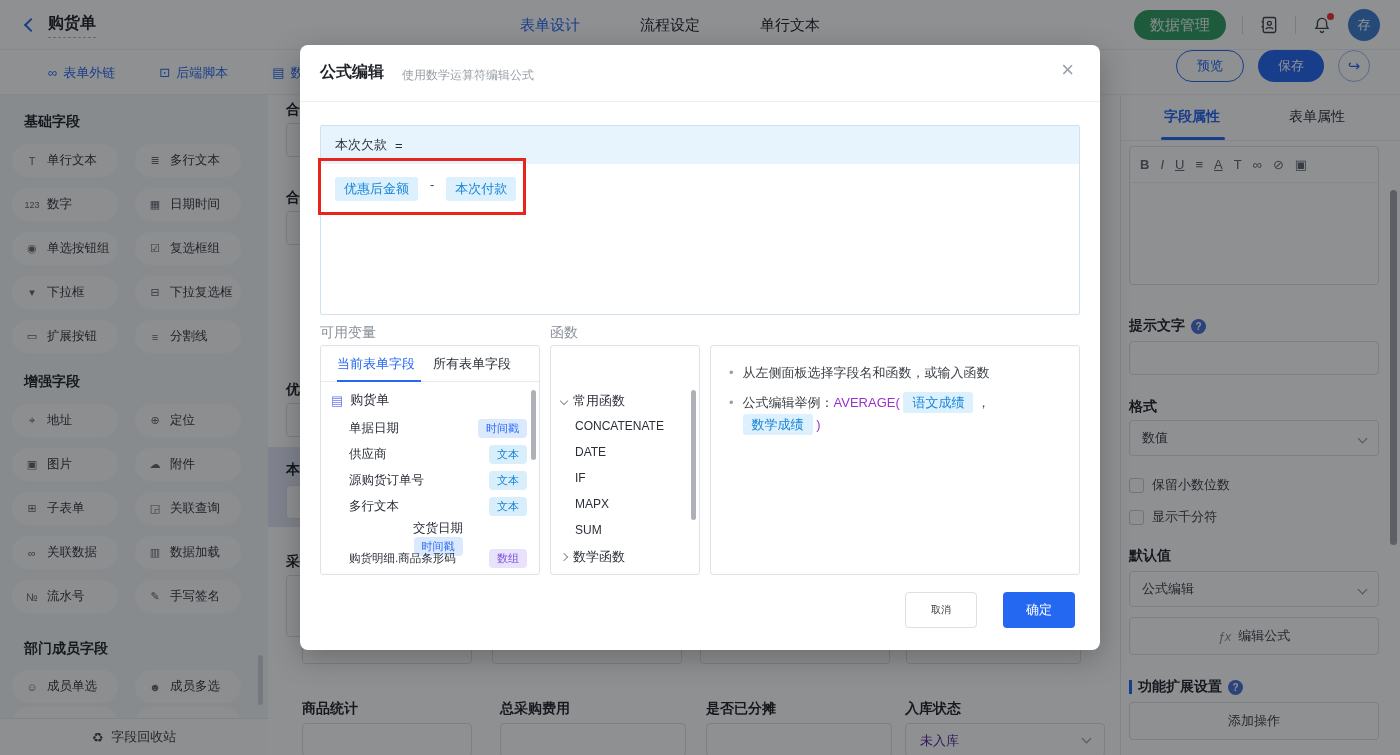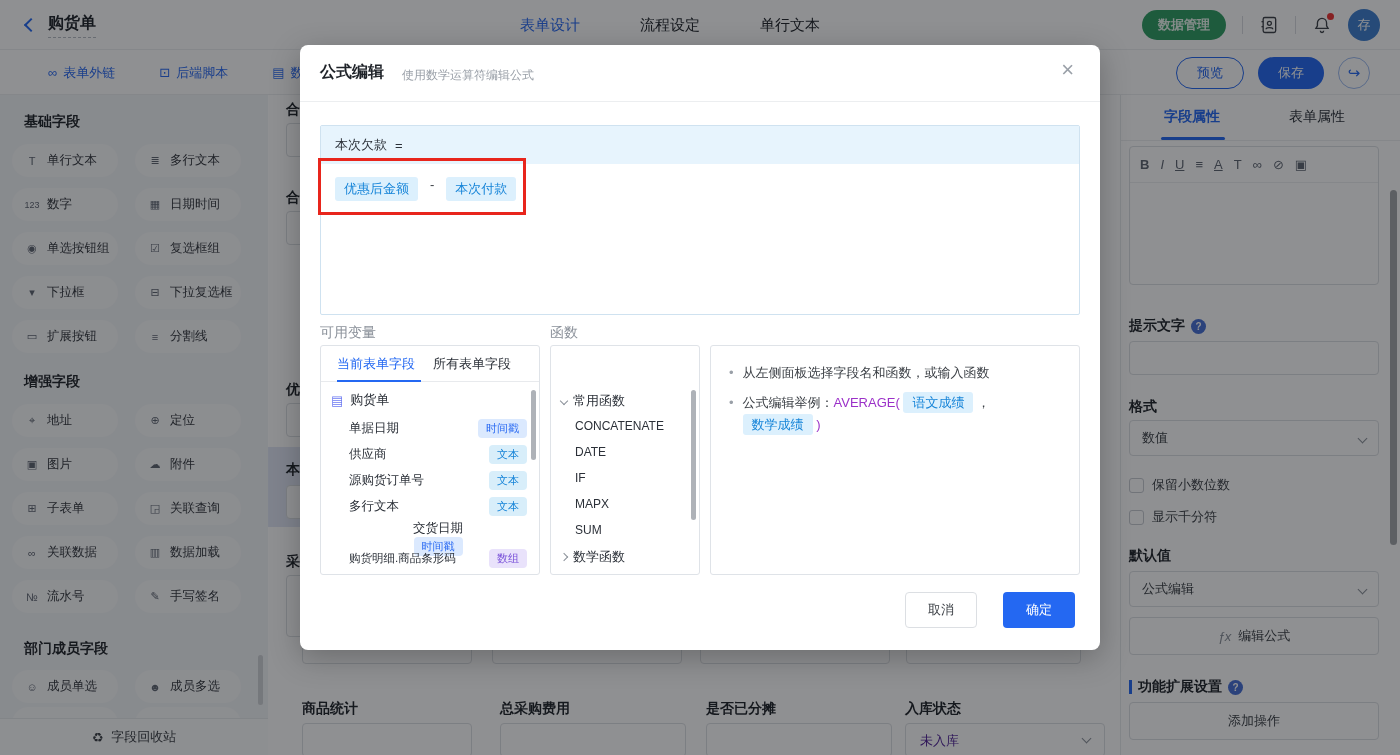--- a/index.html
+++ b/index.html
@@ -9,32 +9,32 @@
 
   
   .hdr { position:absolute; left:0; top:0; width:1400px; height:50px; background:#fff; border-bottom:1px solid #eceef0; z-index:1; }
   .hdr-left { position:absolute; left:26px; top:0; height:50px; display:flex; align-items:center; gap:12px; }
   .back-chev { width:10px; height:10px; border-left:2px solid #2468f2; border-bottom:2px solid #2468f2; transform:rotate(45deg); }
   .hdr-title { font-size:16px; font-weight:bold; color:#1f2329; border-bottom:1px dashed #b8bcc4; padding-bottom:3px; }
   .hdr-tabs { position:absolute; left:520px; top:0; height:50px; display:flex; align-items:center; gap:60px; }
   .hdr-tab { font-size:15px; color:#22262c; cursor:pointer; }
   .hdr-tab.active { color:#2a6af2; }
   .hdr-right { position:absolute; right:20px; top:0; height:50px; display:flex; align-items:center; gap:16px; }
-  .pill-green { background:#2f9e63; color:#eaf6ef; font-size:13px; height:30px; padding:0 16px; border-radius:15px; display:flex; align-items:center; cursor:pointer;font-weight:bold; }
+  .pill-green { background:#2f9e63; color:#eaf6ef; font-size:15px; height:30px; padding:0 16px; border-radius:15px; display:flex; align-items:center; cursor:pointer; }
   .vline { width:1px; height:18px; background:#d8dbe0; }
   .ic { color:#3c4046; }
   .bell-wrap { position:relative; }
   .red-dot { position:absolute; right:-2px; top:-2px; width:7px; height:7px; border-radius:50%; background:#e33; }
   .avatar { width:32px; height:32px; border-radius:50%; background:#3d7fd0; color:#fff; font-size:13px; display:flex; align-items:center; justify-content:center; }
 
   
   .tb2 { position:absolute; left:0; top:50px; width:1400px; height:45px; background:#fff; border-bottom:1px solid #eceef0; z-index:1; }
   .tb2-links { position:absolute; left:48px; top:0; height:45px; display:flex; align-items:center; gap:44px; }
   .tb2-link { display:flex; align-items:center; gap:6px; color:#2a6af2; font-size:13px; cursor:pointer; white-space:nowrap; }
-  .tb2-right { position:absolute; right:30px; top:0; height:45px; display:flex; align-items:center; gap:14px; }
+  .tb2-right { position:absolute; right:30px; top:0; height:45px; display:flex; gap:14px; }
   .btn-outline { height:32px; padding:0 20px; border:1px solid #2468f2; color:#2468f2; background:#fff; border-radius:16px; font-size:13px; display:flex; align-items:center; cursor:pointer; }
   .btn-primary { height:32px; padding:0 20px; border:none; color:#fff; background:#2468f2; border-radius:16px; font-size:13px; display:flex; align-items:center; cursor:pointer; }
   .share-circle { width:32px; height:32px; border-radius:50%; border:1px solid #9dbbf0; color:#2468f2; display:flex; align-items:center; justify-content:center; font-size:15px; cursor:pointer; background:#fff; }
 
   
   .sidebar { position:absolute; left:0; top:95px; width:268px; height:660px; background:#f3f5f7; overflow:hidden; }
   .sec-title { position:absolute; left:24px; font-size:14px; font-weight:bold; color:#1f2329; }
   .pill { position:absolute; width:106px; height:33px; background:#fafbfc; border-radius:17px; display:flex; align-items:center; gap:7px; padding:0 0 0 12px; font-size:12.5px; color:#33373d; cursor:pointer; white-space:nowrap; overflow:hidden; }
   .pill .pg { font-size:11px; color:#5f6672; width:16px; text-align:center; flex:none; }
   .recycle-bar { position:absolute; left:0; top:623px; width:268px; height:37px; background:#fcfdfd; border-top:1px solid #e8eaed; display:flex; align-items:center; justify-content:center; gap:8px; font-size:13px; color:#3c4046; cursor:pointer; }
@@ -102,21 +102,21 @@
   .fn-group { position:absolute; left:10px; display:flex; align-items:center; gap:6px; font-size:13px; color:#2b3038; cursor:pointer; }
   .tri { display:inline-block; width:6px; height:6px; border-right:1.3px solid #8a9099; border-bottom:1.3px solid #8a9099; }
   .tri.open { transform:rotate(45deg); }
   .tri.closed { transform:rotate(-45deg); }
   .fn-item { position:absolute; left:24px; font-size:12px; color:#2b3038; cursor:pointer; }
 
   .help-row { display:flex; gap:9px; font-size:13px; color:#3c4046; line-height:22px; align-items:flex-start; }
   .bullet { color:#9aa0a8; font-size:13px; }
   .fn-purple { color:#9b30c8; }
 
-  .m-btn-cancel { position:absolute; left:605px; top:547px; width:72px; height:36px; border:1px solid #dcdfe3; border-radius:4px; background:#fff; font-size:13px; color:#3c4046; display:flex; align-items:center; justify-content:center; cursor:pointer; }
+  .m-btn-cancel { position:absolute; left:605px; top:547px; width:72px; height:36px; border:1px solid #dcdfe3; border-radius:4px; background:#fff; font-size:10px; color:#3c4046; display:flex; align-items:center; justify-content:center; cursor:pointer; }
   .m-btn-ok { position:absolute; left:703px; top:547px; width:72px; height:36px; border:none; border-radius:4px; background:#2468f2; font-size:13px; color:#fff; display:flex; align-items:center; justify-content:center; cursor:pointer; }
   svg { display:block; }
 </style>
 </head>
 <body>
 
 <div class="hdr">
   <div class="hdr-left">
     <span class="back-chev"></span>
     <span class="hdr-title">购货单</span>

